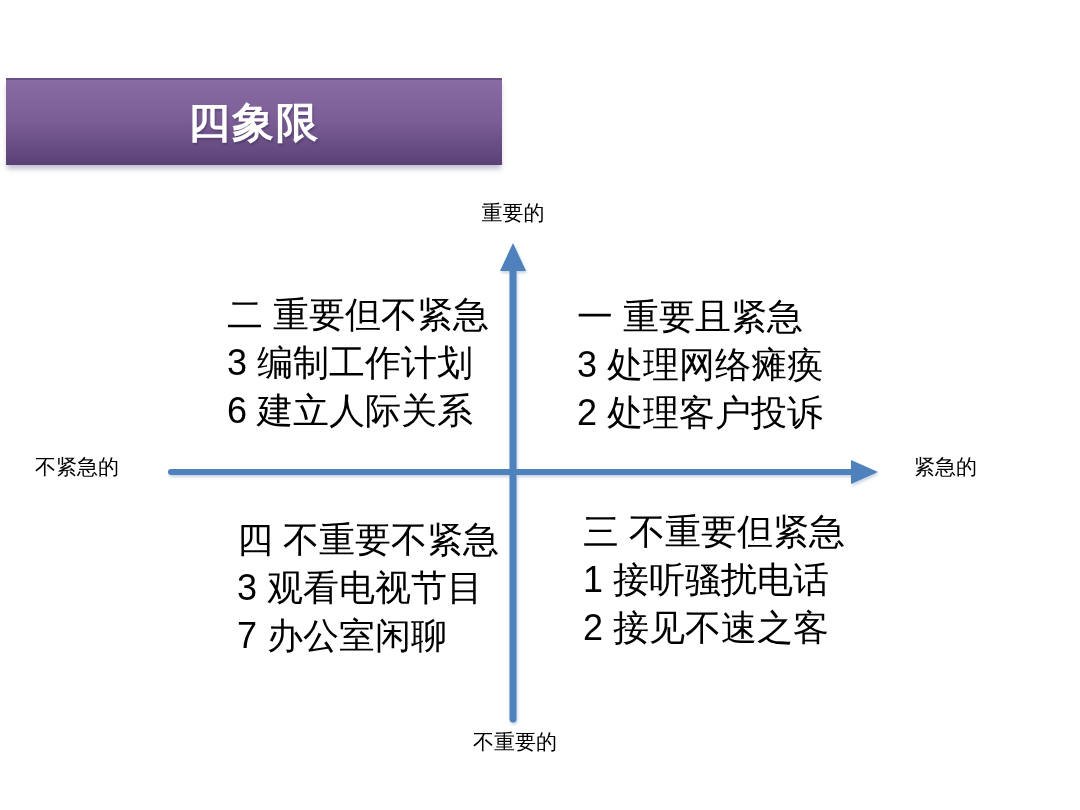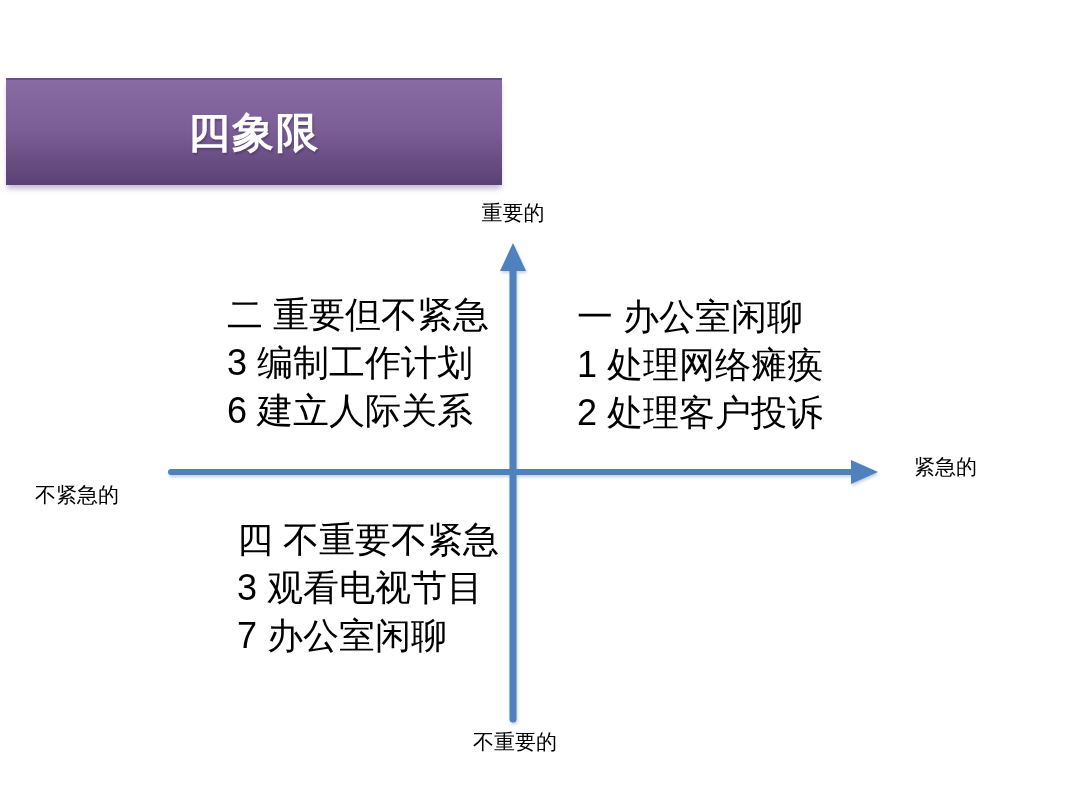--- a/index.html
+++ b/index.html
@@ -19,21 +19,21 @@
     height: 810px;
     background: #ffffff;
   }
 
   
   .banner {
     position: absolute;
     left: 6px;
     top: 78px;
     width: 496px;
-    height: 107px;
+    height: 87px;
     box-sizing: border-box;
     border-radius: 0;
     border-top: 2px solid var(--banner-edge, #6a5086);
     background: linear-gradient(to bottom,
       var(--banner-top, #876ba2) 0%,
       #7c5f97 45%,
       var(--banner-bottom, #5a4175) 100%);
     box-shadow: 0 5px 5px -1px rgba(150, 140, 172, 0.55);
     display: flex;
     align-items: center;
@@ -96,36 +96,41 @@
     <line class="axis-line" x1="171" y1="472" x2="852" y2="472" stroke-width="6"></line>
     <polygon class="axis-head" points="878,472 851,460 851,484"></polygon>
     <line class="axis-line" x1="513" y1="719" x2="513" y2="260" stroke-width="7"></line>
     <polygon class="axis-head" points="513,243 500,271 526,271"></polygon>
   </svg>
 
   <div class="axis-label centered" style="left:513px; top:199px;">重要的</div>
 
   <div class="axis-label centered" style="left:515px; top:728px;">不重要的</div>
 
-  <div class="axis-label" style="left:35px; top:453px;margin-top:28px;">不紧急的</div>
+  <div class="axis-label" style="left:35px; top:453px;">不紧急的</div>
 
   <div class="axis-label" style="left:905px; top:453px;margin-left:9px;">紧急的</div>
 
   <div class="quad" style="left:227px; top:291px;">
     <div>二 重要但不紧急</div>
     <div>3 编制工作计划</div>
     <div>6 建立人际关系</div>
   </div>
 
   <div class="quad" style="left:577px; top:293px;">
-    <div>一 办公室闲聊</div>
-    <div>1 处理网络瘫痪</div>
+    <div>一 重要且紧急</div>
+    <div>3 处理网络瘫痪</div>
     <div>2 处理客户投诉</div>
   </div>
 
   <div class="quad" style="left:237px; top:516px;">
     <div>四 不重要不紧急</div>
     <div>3 观看电视节目</div>
     <div>7 办公室闲聊</div>
   </div>
 
+  <div class="quad" style="left:583px; top:508px;">
+    <div>三 不重要但紧急</div>
+    <div>1 接听骚扰电话</div>
+    <div>2 接见不速之客</div>
+  </div>
 
 </div>
 
 </body></html>

